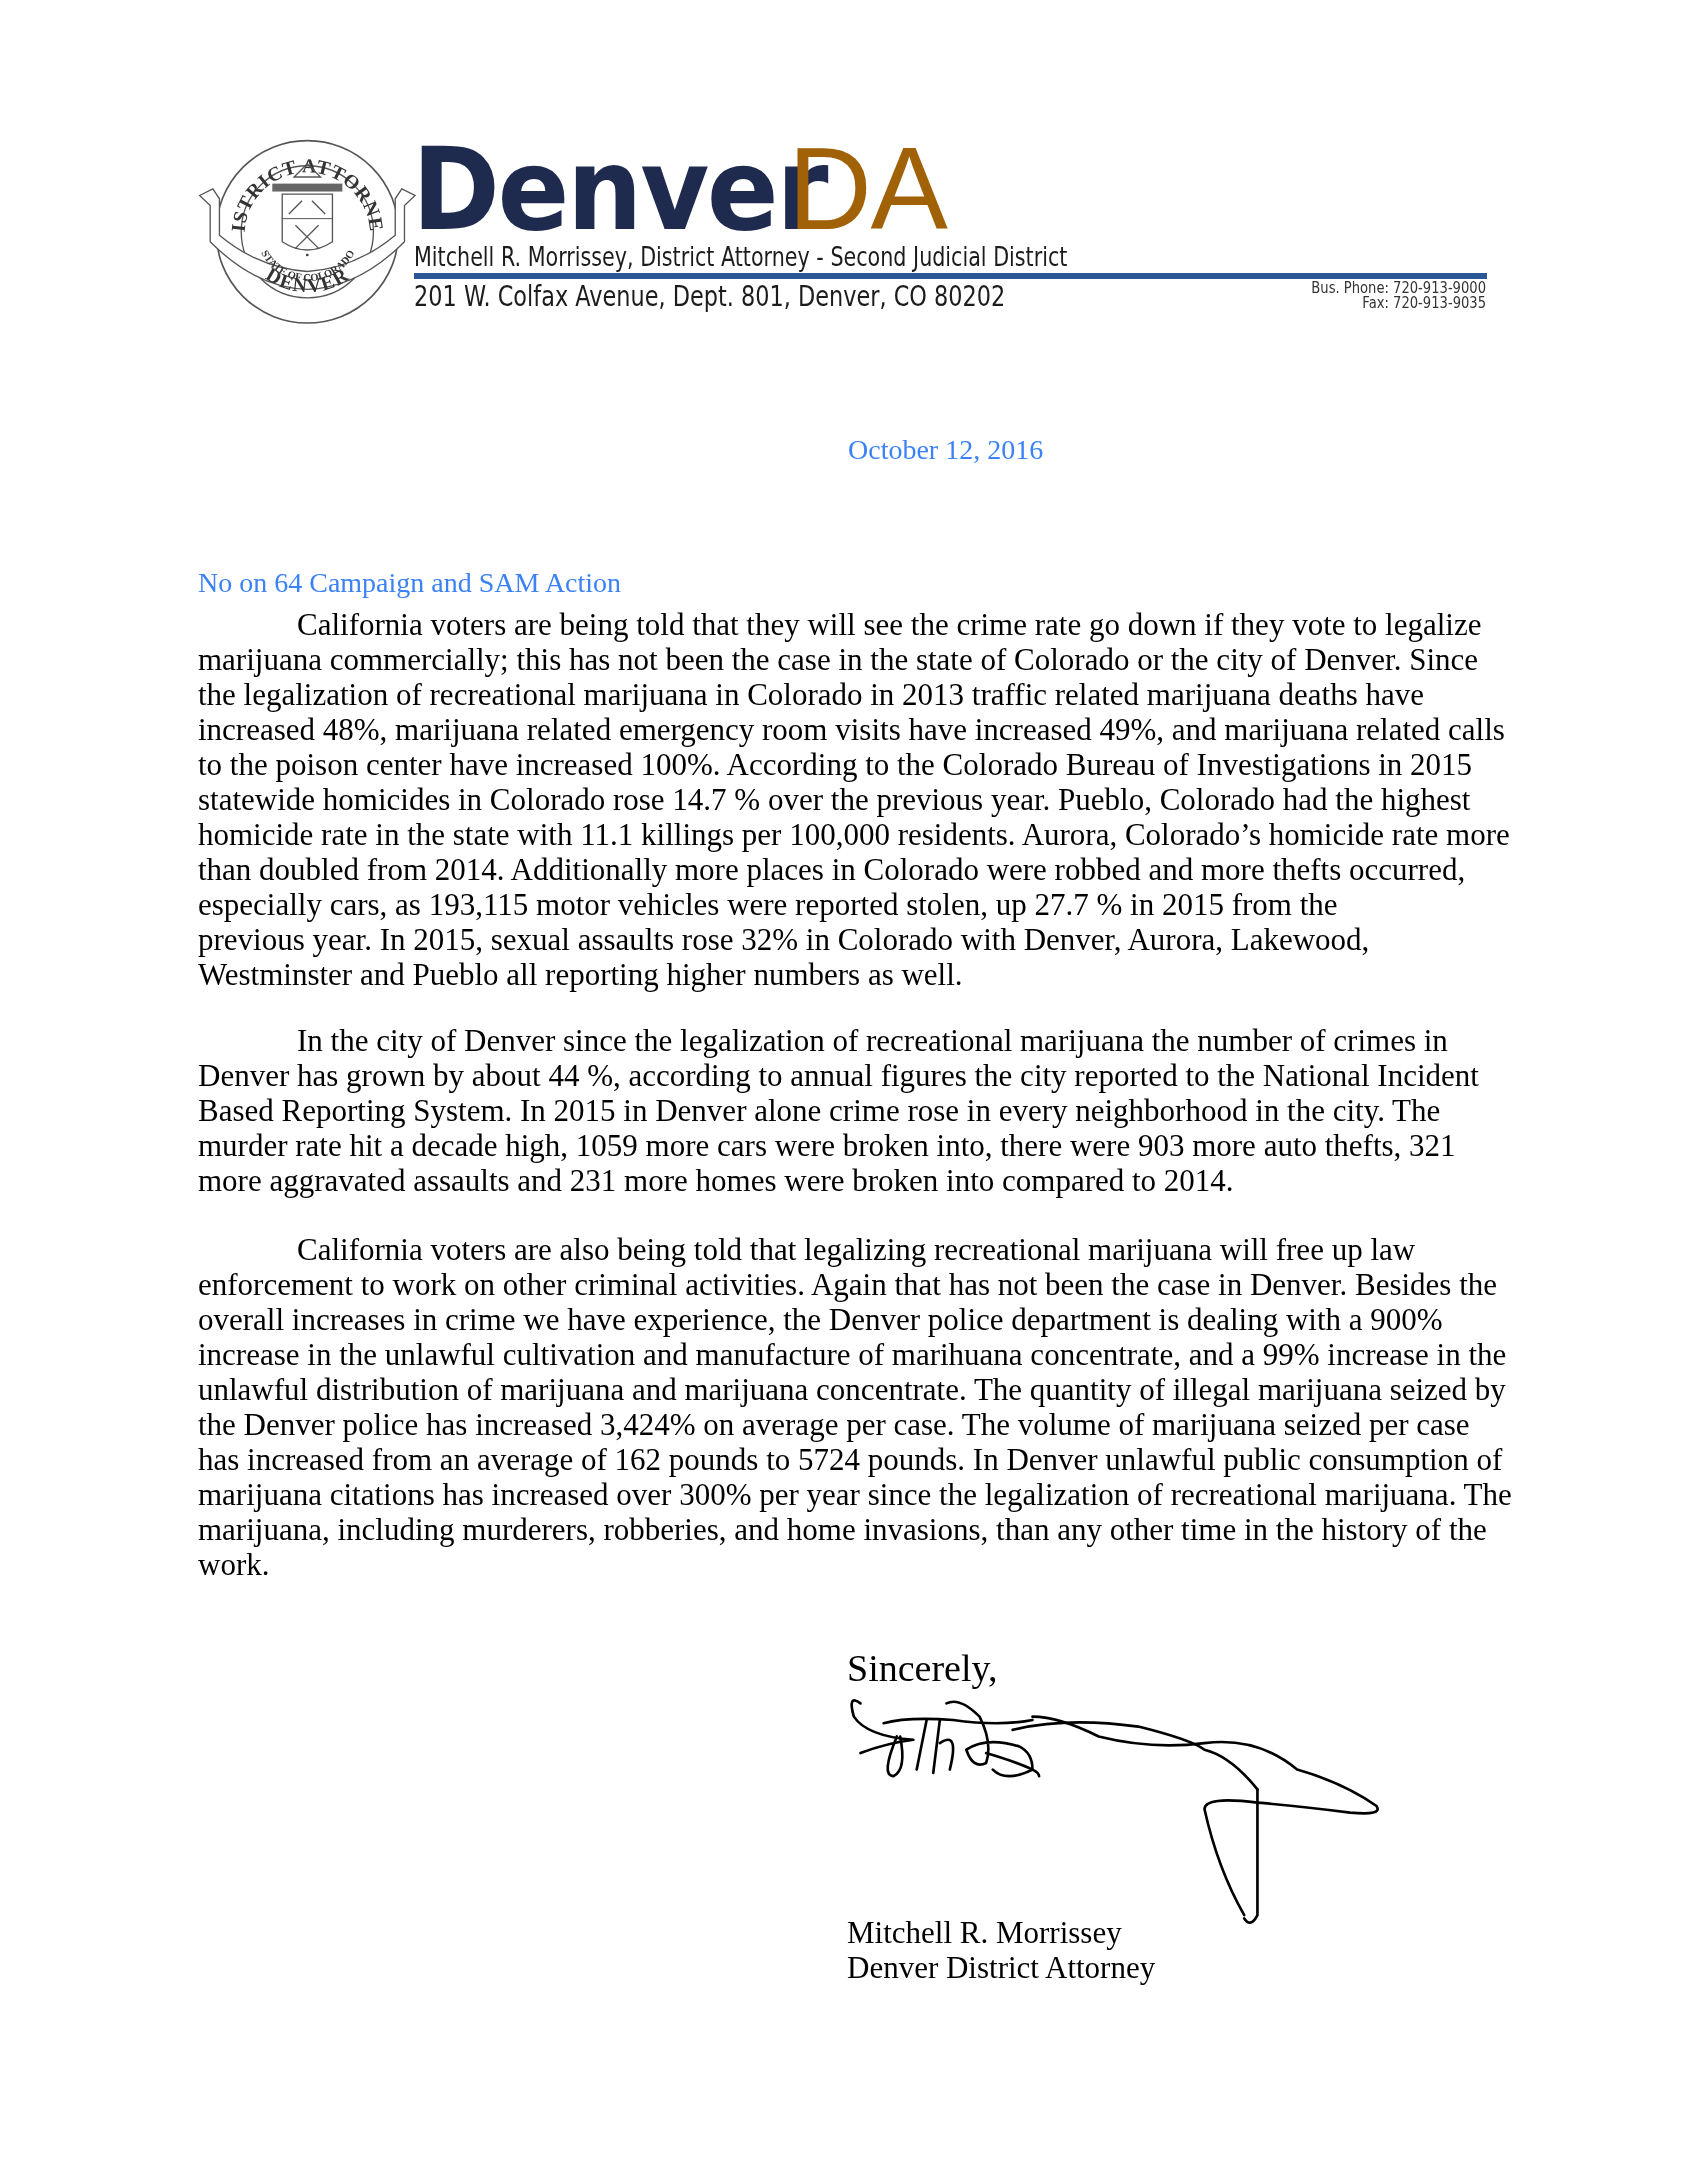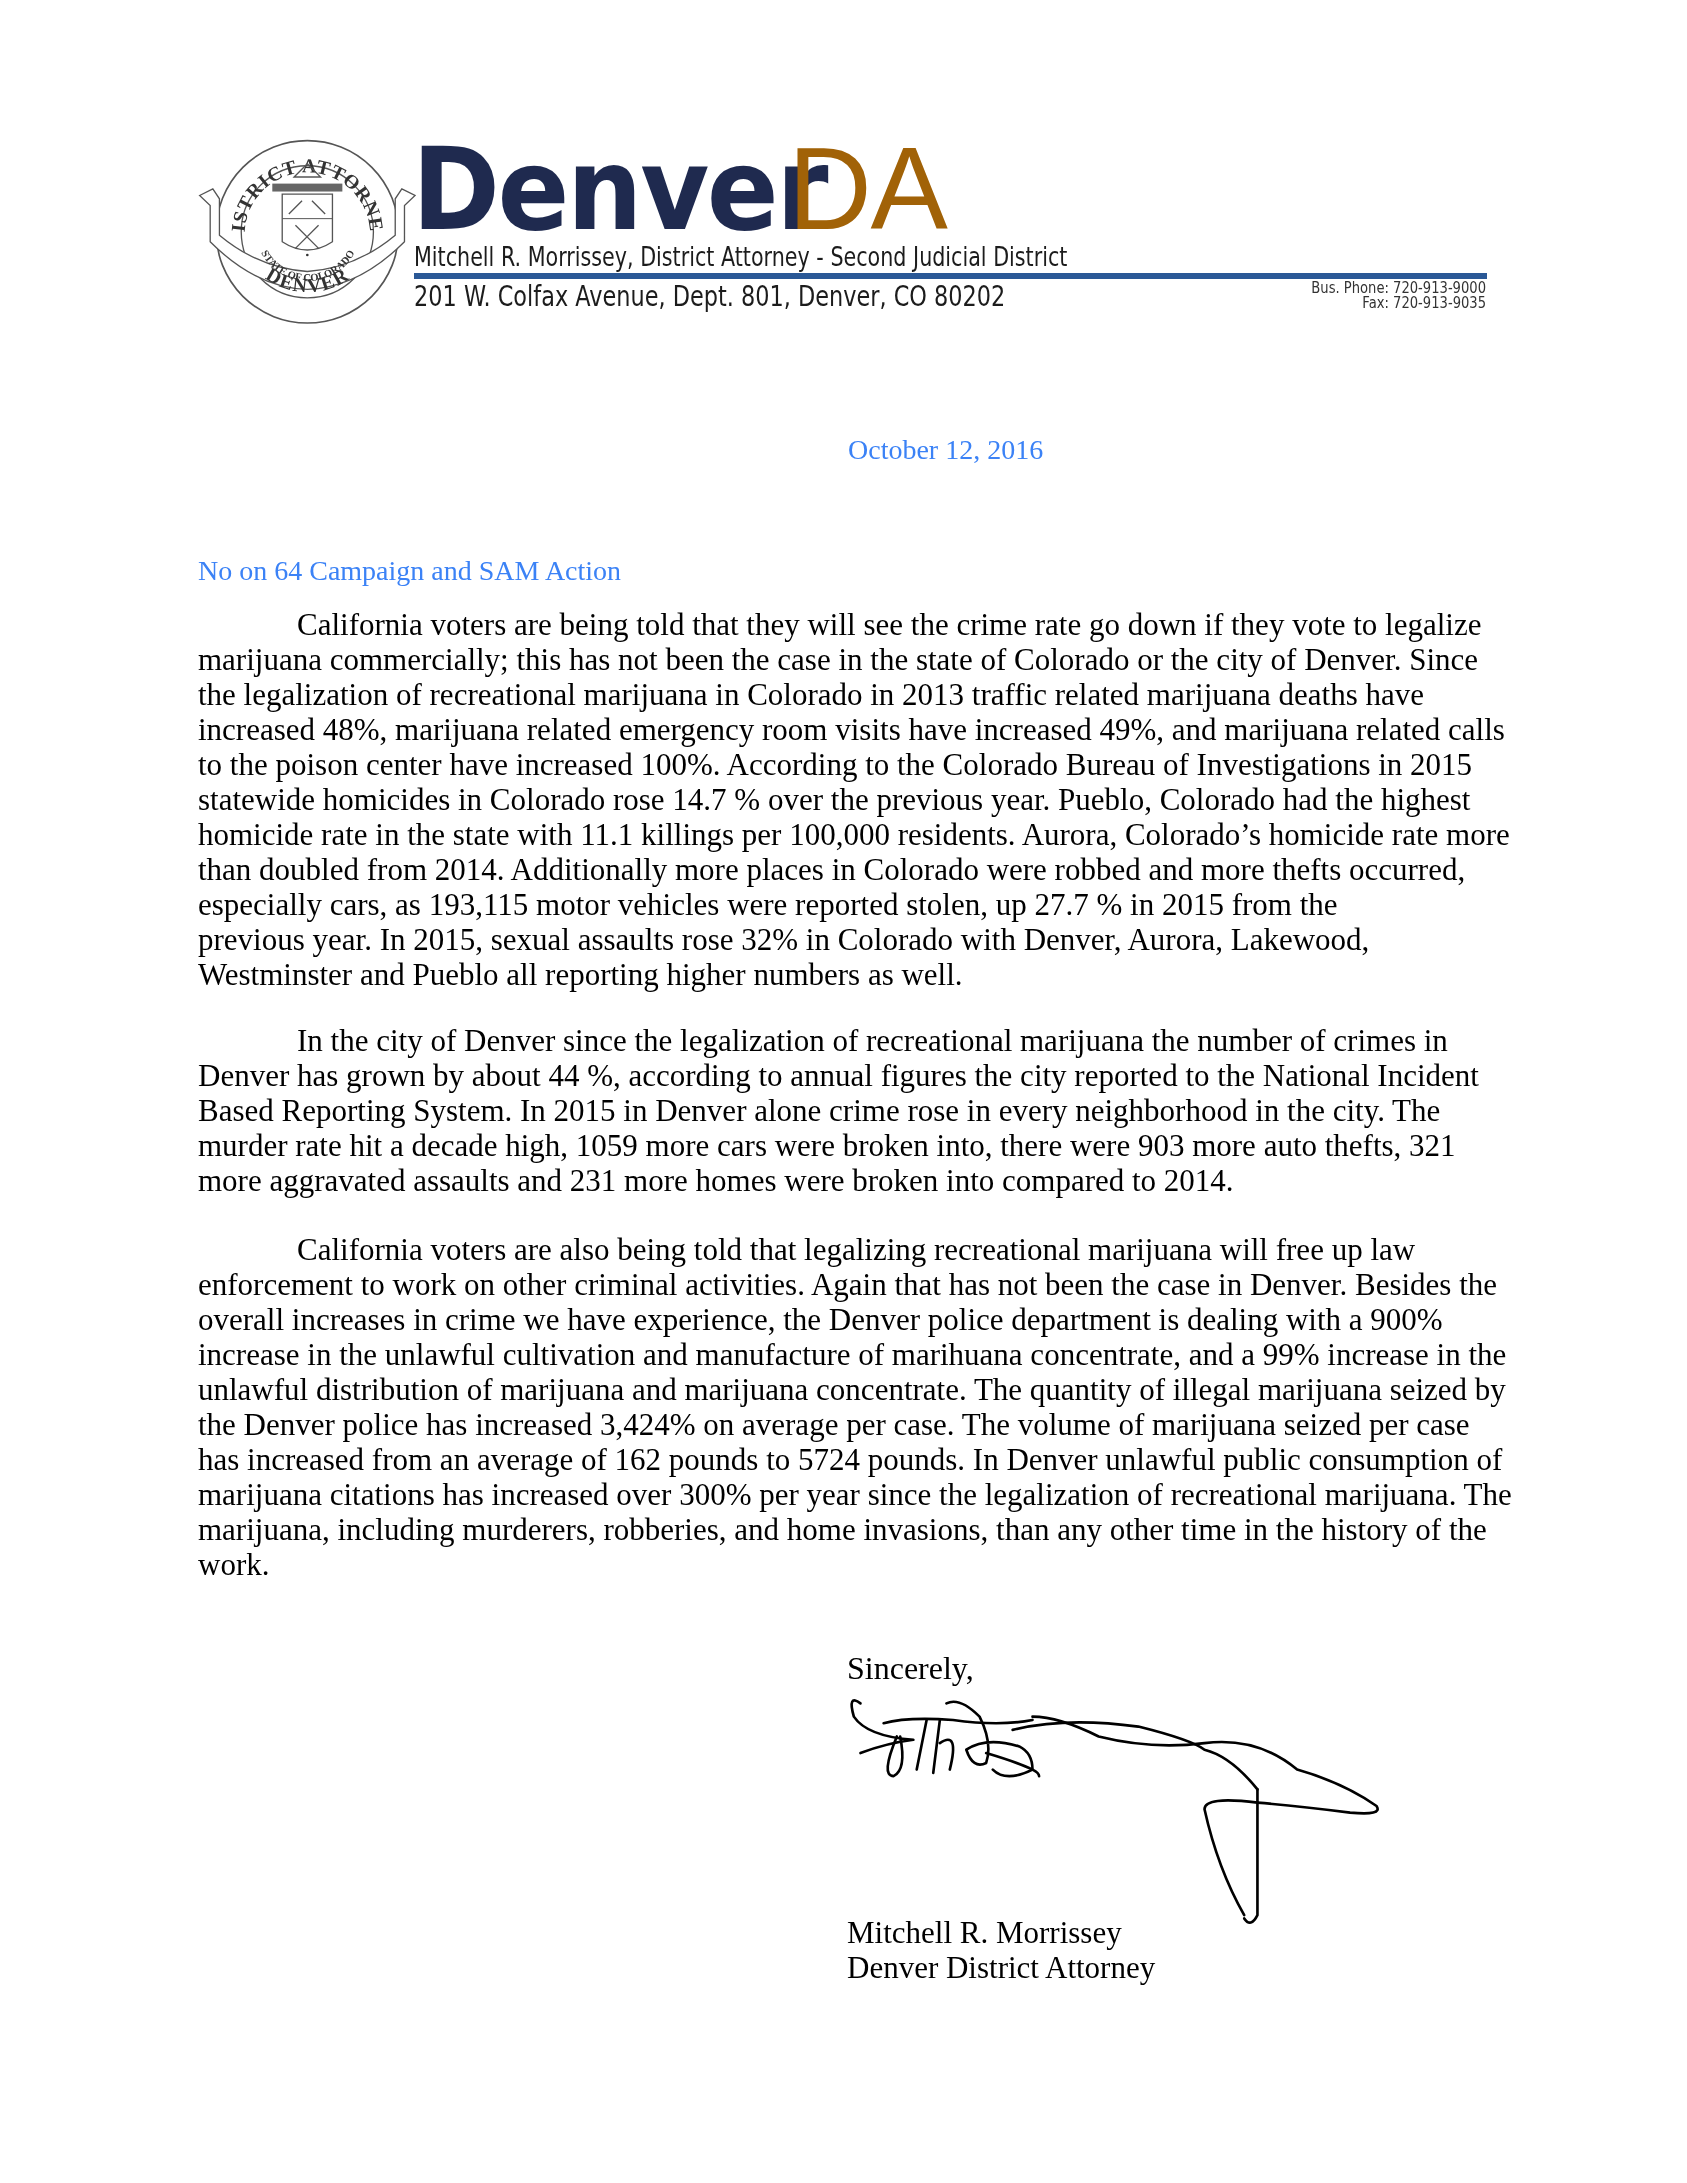--- a/index.html
+++ b/index.html
@@ -16,30 +16,30 @@
     transform: scaleX(0.78); transform-origin: left top; white-space: nowrap; line-height: 29px; }
   .lh-rule { position: absolute; left: 414px; top: 273px; width: 1073px; height: 6px; background: #2a5896; }
   .lh-address { position: absolute; left: 414px; top: 281px; font-family: "DejaVu Sans", sans-serif; font-size: 28px; color: #1c1c1c;
     transform: scaleX(0.80); transform-origin: left top; white-space: nowrap; line-height: 32px; }
   .lh-contact { position: absolute; right: 201px; top: 281px; text-align: right; font-family: "DejaVu Sans", sans-serif; font-size: 16px; color: #333;
     line-height: 14.6px; transform: scaleX(0.82); transform-origin: right top; white-space: nowrap; }
 
   
   .txt { position: absolute; font-family: "Liberation Serif", serif; font-size: 28px; color: #3b82f6; white-space: nowrap; line-height: 34px; }
   .date { left: 848px; top: 433px; }
-  .salutation { left: 198px; top: 554px; }
+  .salutation { left: 198px; top: 566px; }
   .para { position: absolute; left: 198px; }
   .para .line { display: block; font-family: "Liberation Serif", serif; font-size: 31px; color: #000; white-space: nowrap; height: 35px; line-height: 35px; }
   .para .line.indent { padding-left: 99px; }
   .p1 { top: 607px; }
   .p2 { top: 1023px; }
   .p3 { top: 1232px; }
 
   .sign-block { position: absolute; left: 847px; top: 1651px; }
-  .sign-block .line { display: block; font-family: "Liberation Serif", serif; font-size: 32px; color: #000; white-space: nowrap; line-height: 35px; }
+  .sign-block .line { display: block; font-family: "Liberation Serif", serif; font-size: 38px; color: #000; white-space: nowrap; line-height: 35px; }
   .signature { position: absolute; left: 834px; top: 1690px; width: 569px; height: 265px; }
   .signer { position: absolute; left: 847px; top: 1915px; }
   .signer .line { display: block; font-family: "Liberation Serif", serif; font-size: 31px; color: #000; white-space: nowrap; line-height: 35px; }
 </style>
 </head>
 <body>
 
 <div class="page">
 
   <svg class="seal" viewBox="0 0 345 295">

